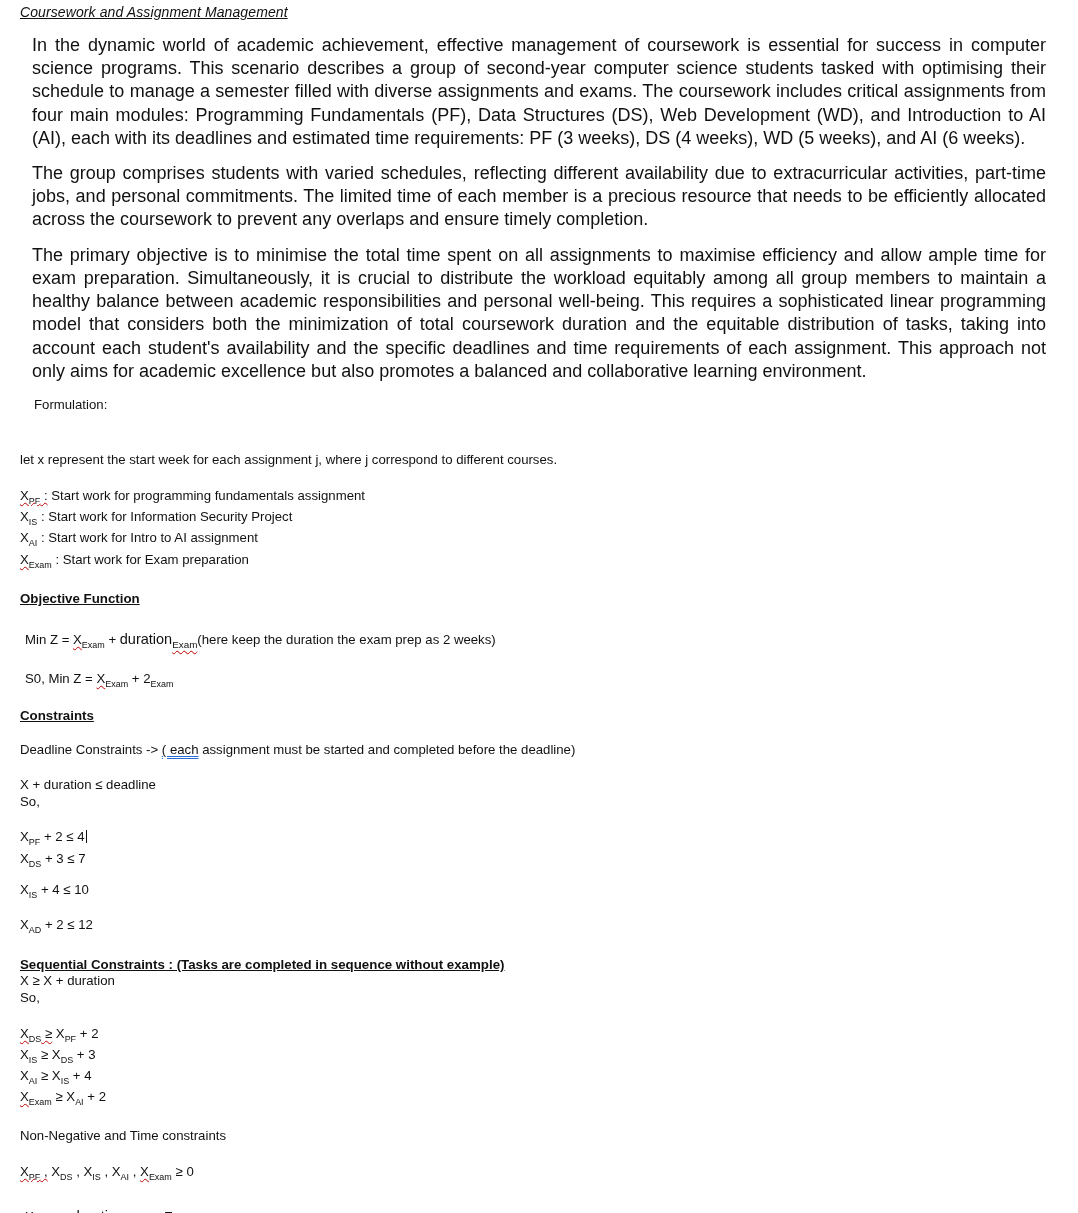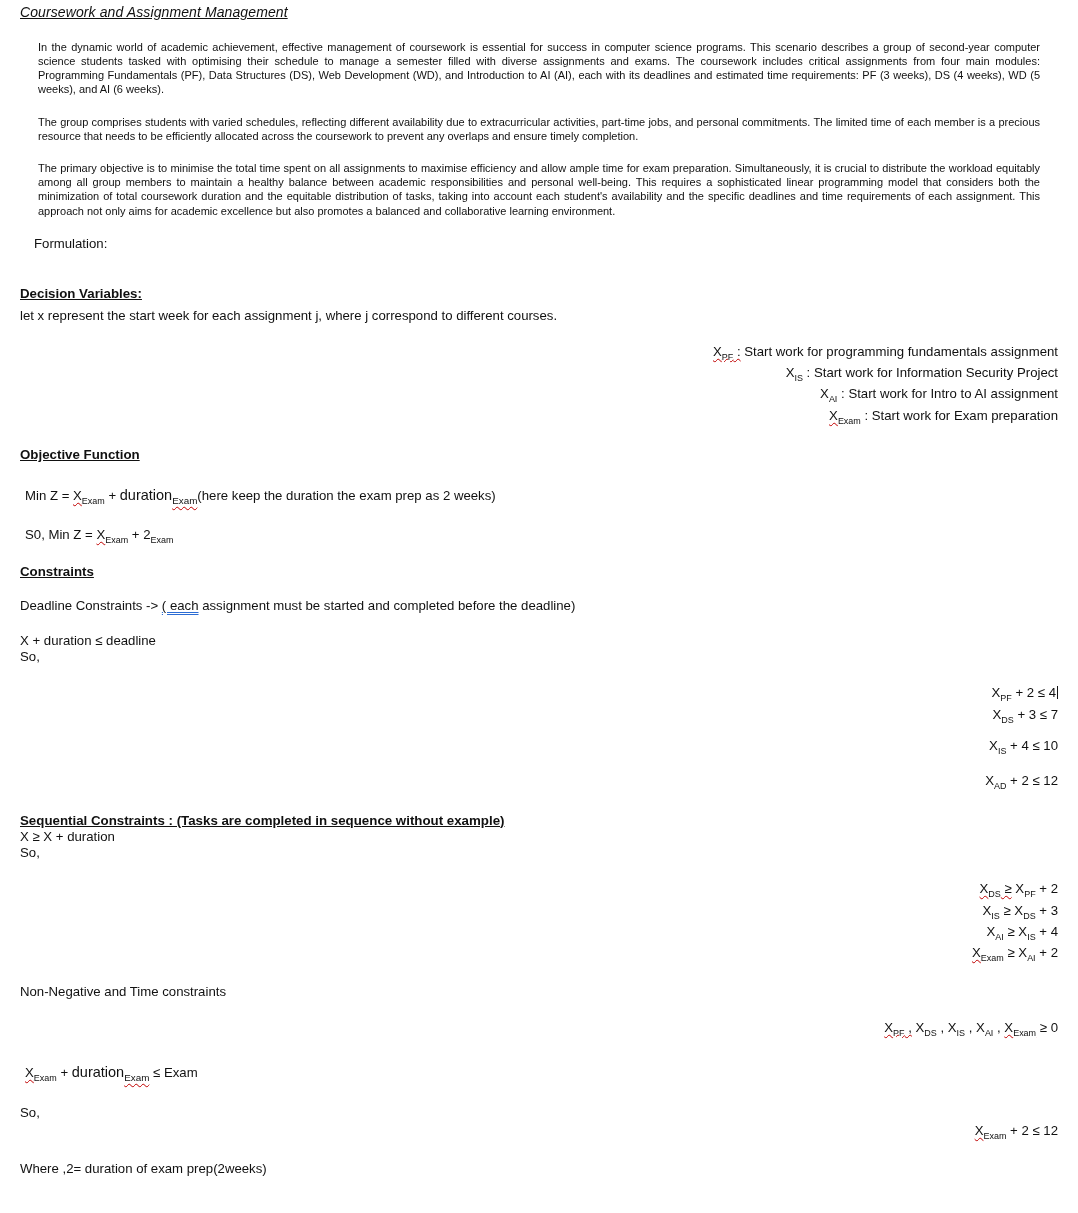--- a/index.html
+++ b/index.html
@@ -23,24 +23,24 @@
   }
   .title {
     font-style: italic;
     text-decoration: underline;
     font-size: 14px;
     font-weight: 400;
     margin: 4px 0 10px 0;
     letter-spacing: 0.1px;
   }
   p.body-para {
-    margin: 18px;
+    margin: 12px;
     text-align: justify;
     text-align-last: left;
-    font-size: 11px;
+    font-size: 18px;
     line-height: 1.29;
   }
   .spell {
     text-decoration: underline;
     text-decoration-style: wavy;
     text-decoration-color: #c00000;
     text-decoration-thickness: 1px;
     text-underline-offset: 2px;
   }
   .grammar {
@@ -66,21 +66,20 @@
     padding: 0;
   }
   .lead {
     margin: 0;
     font-size: 13.2px;
   }
   .varline {
     margin: 0 0 3.5px 0;
     font-size: 13.2px;
     line-height: 1.35;
-    text-align: right;
   }
   sub {
     font-size: 0.68em;
     line-height: 0;
   }
   .eq {
     margin: 5px;
     font-size: 13.2px;
   }
   .eq .dur {
@@ -121,21 +120,20 @@
     <span>The group comprises students with varied schedules, reflecting different availability due to extracurricular activities, part-time jobs, and personal commitments. The limited time of each member is a precious resource that needs to be efficiently allocated across the coursework to prevent any overlaps and ensure timely completion.</span>
   </p>
   <p class="body-para">
     <span>The primary objective is to minimise the total time spent on all assignments to maximise efficiency and allow ample time for exam preparation. Simultaneously, it is crucial to distribute the workload equitably among all group members to maintain a healthy balance between academic responsibilities and personal well-being. This requires a sophisticated linear programming model that considers both the minimization of total coursework duration and the equitable distribution of tasks, taking into account each student's availability and the specific deadlines and time requirements of each assignment. This approach not only aims for academic excellence but also promotes a balanced and collaborative learning environment.</span>
   </p>
 
   <p class="formulation">Formulation:</p>
 
   <div class="gap-18"></div>
 
-  <h3 class="section">Decision Variables:</h3>
   <div class="gap-6"></div>
   <p class="lead">let x represent the start week for each assignment j, where j correspond to different courses.</p>
 
   <div class="gap-18"></div>
 
   <p class="varline">
     <span class="spell">X<sub>PF</sub> :</span>
     <span>Start work for programming fundamentals assignment</span>
   </p>
   <p class="varline">

